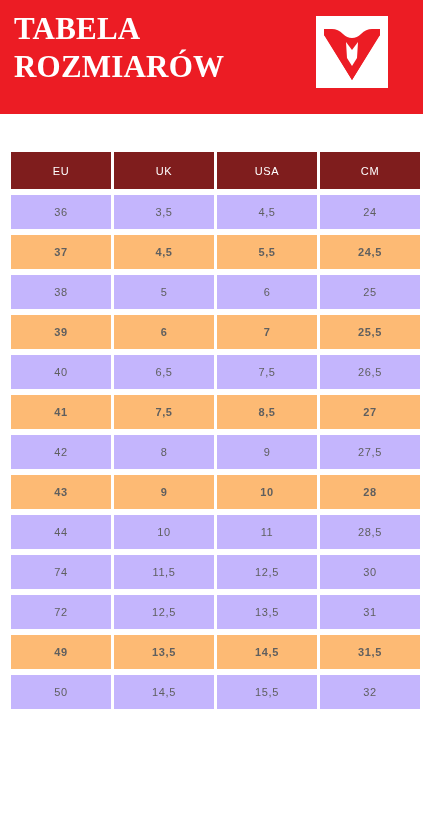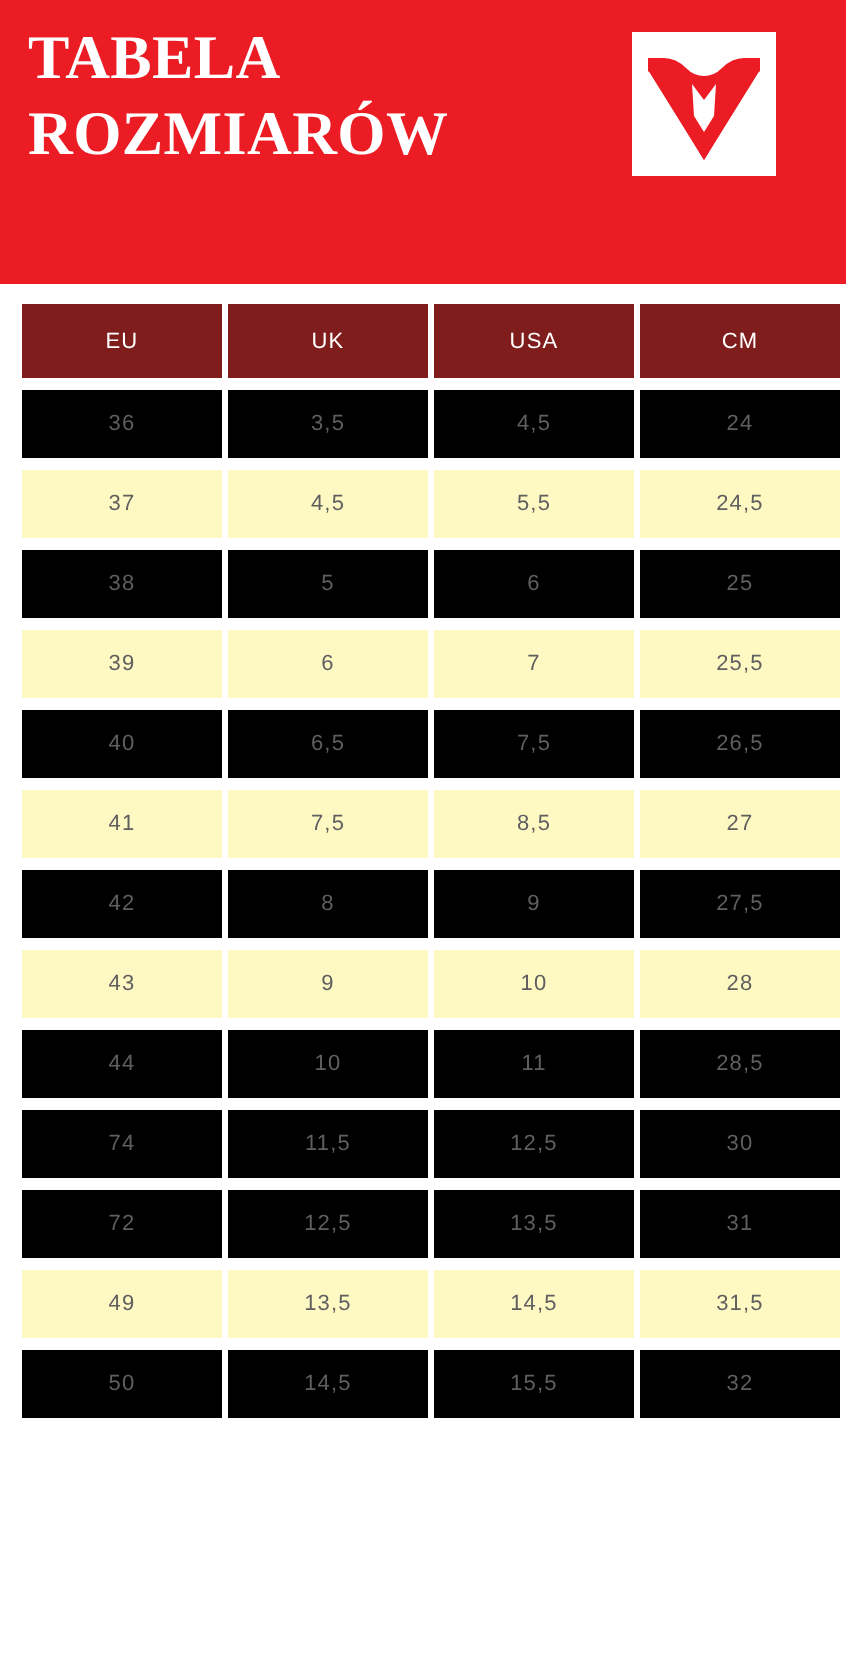--- a/index.html
+++ b/index.html
@@ -11,21 +11,21 @@
     width: 423px;
     height: 827px;
     font-family: "Liberation Sans", sans-serif;
     overflow: hidden;
   }
 
   
   .header-banner {
     position: relative;
     width: 423px;
-    height: 142px;
+    height: 114px;
     background: #ec1c24;
     box-sizing: border-box;
   }
   .header-title {
     position: absolute;
     left: 14px;
     top: 10px;
     width: 290px;
     color: #ffffff;
     font-family: "Liberation Serif", serif;
@@ -79,27 +79,28 @@
   .size-table th:last-child,
   .size-table td:last-child { border-right: 0; }
 
   .row-head th {
     background: #7f1d1d;
     color: #ffffff;
     height: 36px;
     border-top: 0;
   }
   .row-shaded td {
-    background: #000000;
+    background: #c4b5fd;
     color: #5f5f5f;
   }
   .row-plain td {
-    background: #fef9c3;
+    background: #fdba74;
     color: #5f5f5f;
     border-right-color: #ffffff;
+    font-weight: bold;
   }
 </style>
 </head>
 <body>
 
 <div class="header-banner">
   <div class="header-title">TABELA
 ROZMIARÓW</div>
   <div class="brand-logo">
     <svg viewBox="0 0 72 72" xmlns="http://www.w3.org/2000/svg" aria-hidden="true">

